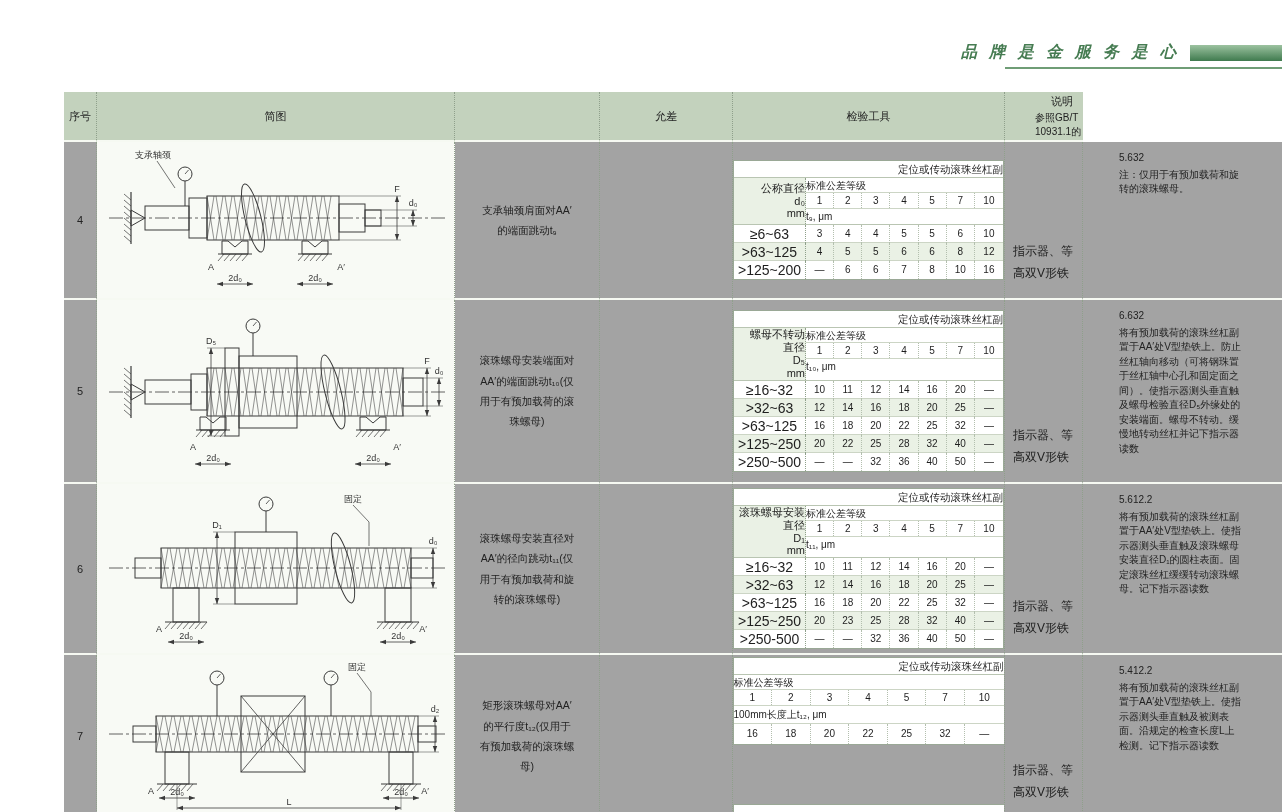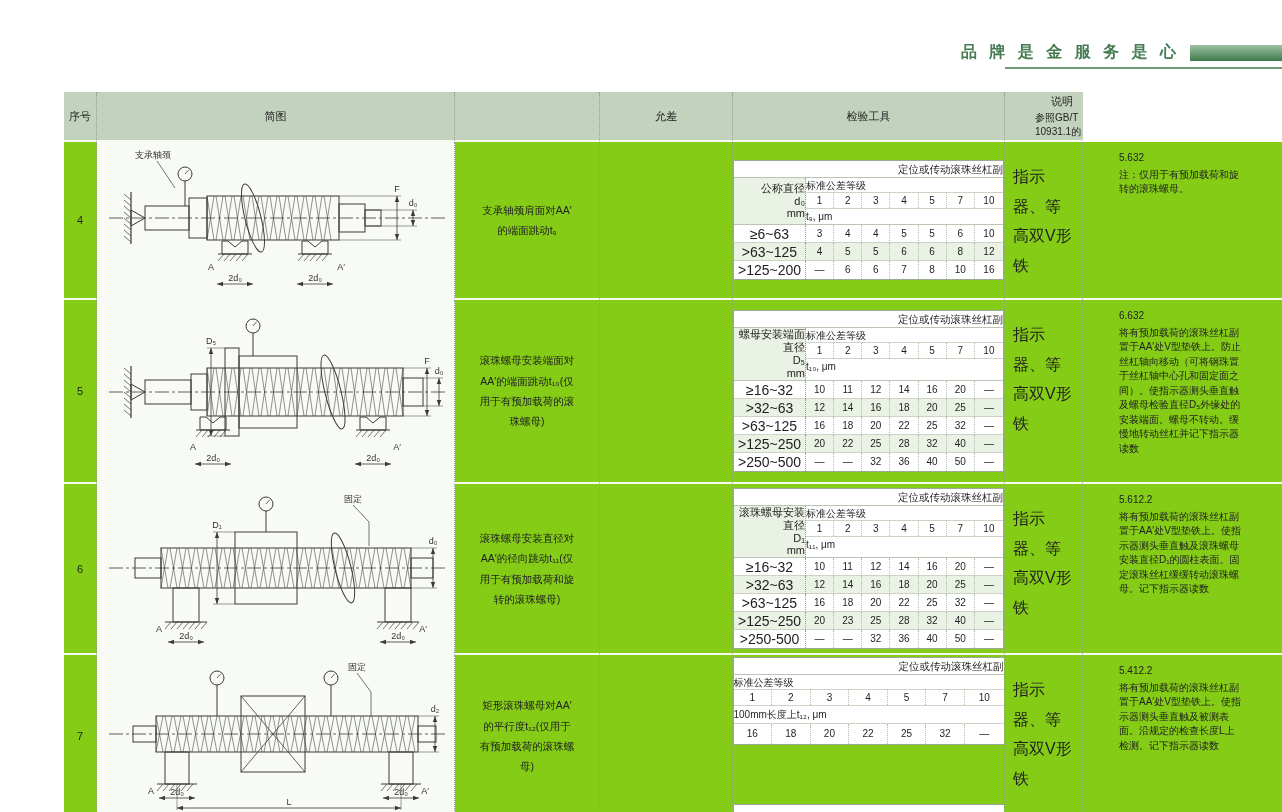--- a/index.html
+++ b/index.html
@@ -1,39 +1,39 @@
 <!DOCTYPE html>
 <html><head>
 <meta charset="utf-8">
 <style>
   *{margin:0;padding:0;box-sizing:border-box}
   html,body{width:1282px;height:812px}
   body{background:#fff;font-family:"Liberation Sans","DejaVu Sans",sans-serif;color:#222;position:relative;overflow:hidden}
 
   
   .slogan-row{position:absolute;top:42px;right:0;display:flex;align-items:center}
-  .slogan{font-size:16px;font-weight:bold;color:#467c52;letter-spacing:4px;margin-right:10px;white-space:nowrap}
+  .slogan{font-size:16px;font-weight:bold;font-style:italic;color:#467c52;letter-spacing:4px;margin-right:10px;white-space:nowrap}
   .slogan-bar{width:92px;height:16px;background:linear-gradient(180deg,#9cc2a0,#3f7a4e)}
   .slogan-line{position:absolute;top:67px;left:1005px;width:277px;border-top:2px solid #6f9d76}
 
   
   .table{position:absolute;left:64px;top:92px;width:1218px}
   .grid{display:grid;grid-template-columns:33px 358px 145px 133px 272px 78px 199px}
-  .cell{border-right:1px dotted #8fa08b;border-bottom:2px solid #f6f9f2;background:#84cc16;overflow:hidden;position:relative}
+  .cell{border-right:1px dotted #8fa08b;border-bottom:2px solid #f6f9f2;background:#a3a3a3;overflow:hidden;position:relative}
   .grid .cell:last-child{border-right:none}
   .thead{height:50px}
   .thead .cell{display:flex;flex-direction:column;align-items:center;justify-content:center;background:#c3d2bd;font-size:11px}
   .thead .hc-note{align-items:flex-start;padding-left:30px}
   .hc-note span:first-child{margin-left:16px}
   .hc-note span:last-child{font-size:10px;margin-top:2px}
 
   .c-no{display:flex;align-items:center;justify-content:center;font-size:11px}
   .c-diagram{background:#f8faf5;display:flex;align-items:center;justify-content:center}
   .c-item{display:flex;align-items:center;justify-content:center;padding:8px 24px;text-align:center;font-size:10.5px;line-height:1.95}
-  .c-tool{display:flex;align-items:flex-start;justify-content:center;font-size:16px;line-height:1.85;padding:20px 8px;text-align:left}
+  .c-tool{display:flex;align-items:flex-end;justify-content:center;font-size:12px;line-height:1.85;padding:14px 8px;text-align:left}
   .c-note{padding:9px 40px 4px 36px;font-size:10px;line-height:1.45;text-align:left}
   .c-note .code{margin-bottom:2px}
   .c-tol{display:flex;align-items:center;justify-content:center}
   .c-tol-full{flex-direction:column;justify-content:flex-start;align-items:center;padding-top:2px}
   .t-next{margin-top:auto;width:272px;height:13px;background:#fff;border:1px solid #9aa896;border-bottom:none}
 
   
   .tol{width:272px;border:1px solid #9aa896;background:#fff;font-size:10px;color:#1e1e1e}
   .t-title{height:17px;line-height:17px;text-align:right;border-bottom:1px solid #b9c5b2;font-size:10.5px}
   .t-head{display:grid;grid-template-columns:72px 1fr;border-bottom:1px solid #b9c5b2}
@@ -360,21 +360,21 @@
         </div>
         <div class="cell c-item">
           <div>滚珠螺母安装端面对AA′的端面跳动t₁₀(仅用于有预加载荷的滚珠螺母)</div>
         </div>
         <div class="cell"></div>
         <div class="cell c-tol ">
           <div class="tol">
     <div class="t-title">定位或传动滚珠丝杠副</div>
     <div class="t-head">
       <div class="t-param">
-                <span>螺母安装端面</span>
+                <span>螺母不转动</span>
                 <span>直径</span>
                 <span>D₅</span>
                 <span>mm</span>
               </div>
       <div>
         <div class="t-glabel">标准公差等级</div>
         <div class="t-grades">
                   <div class="tg">1</div>
                   <div class="tg">2</div>
                   <div class="tg">3</div>

